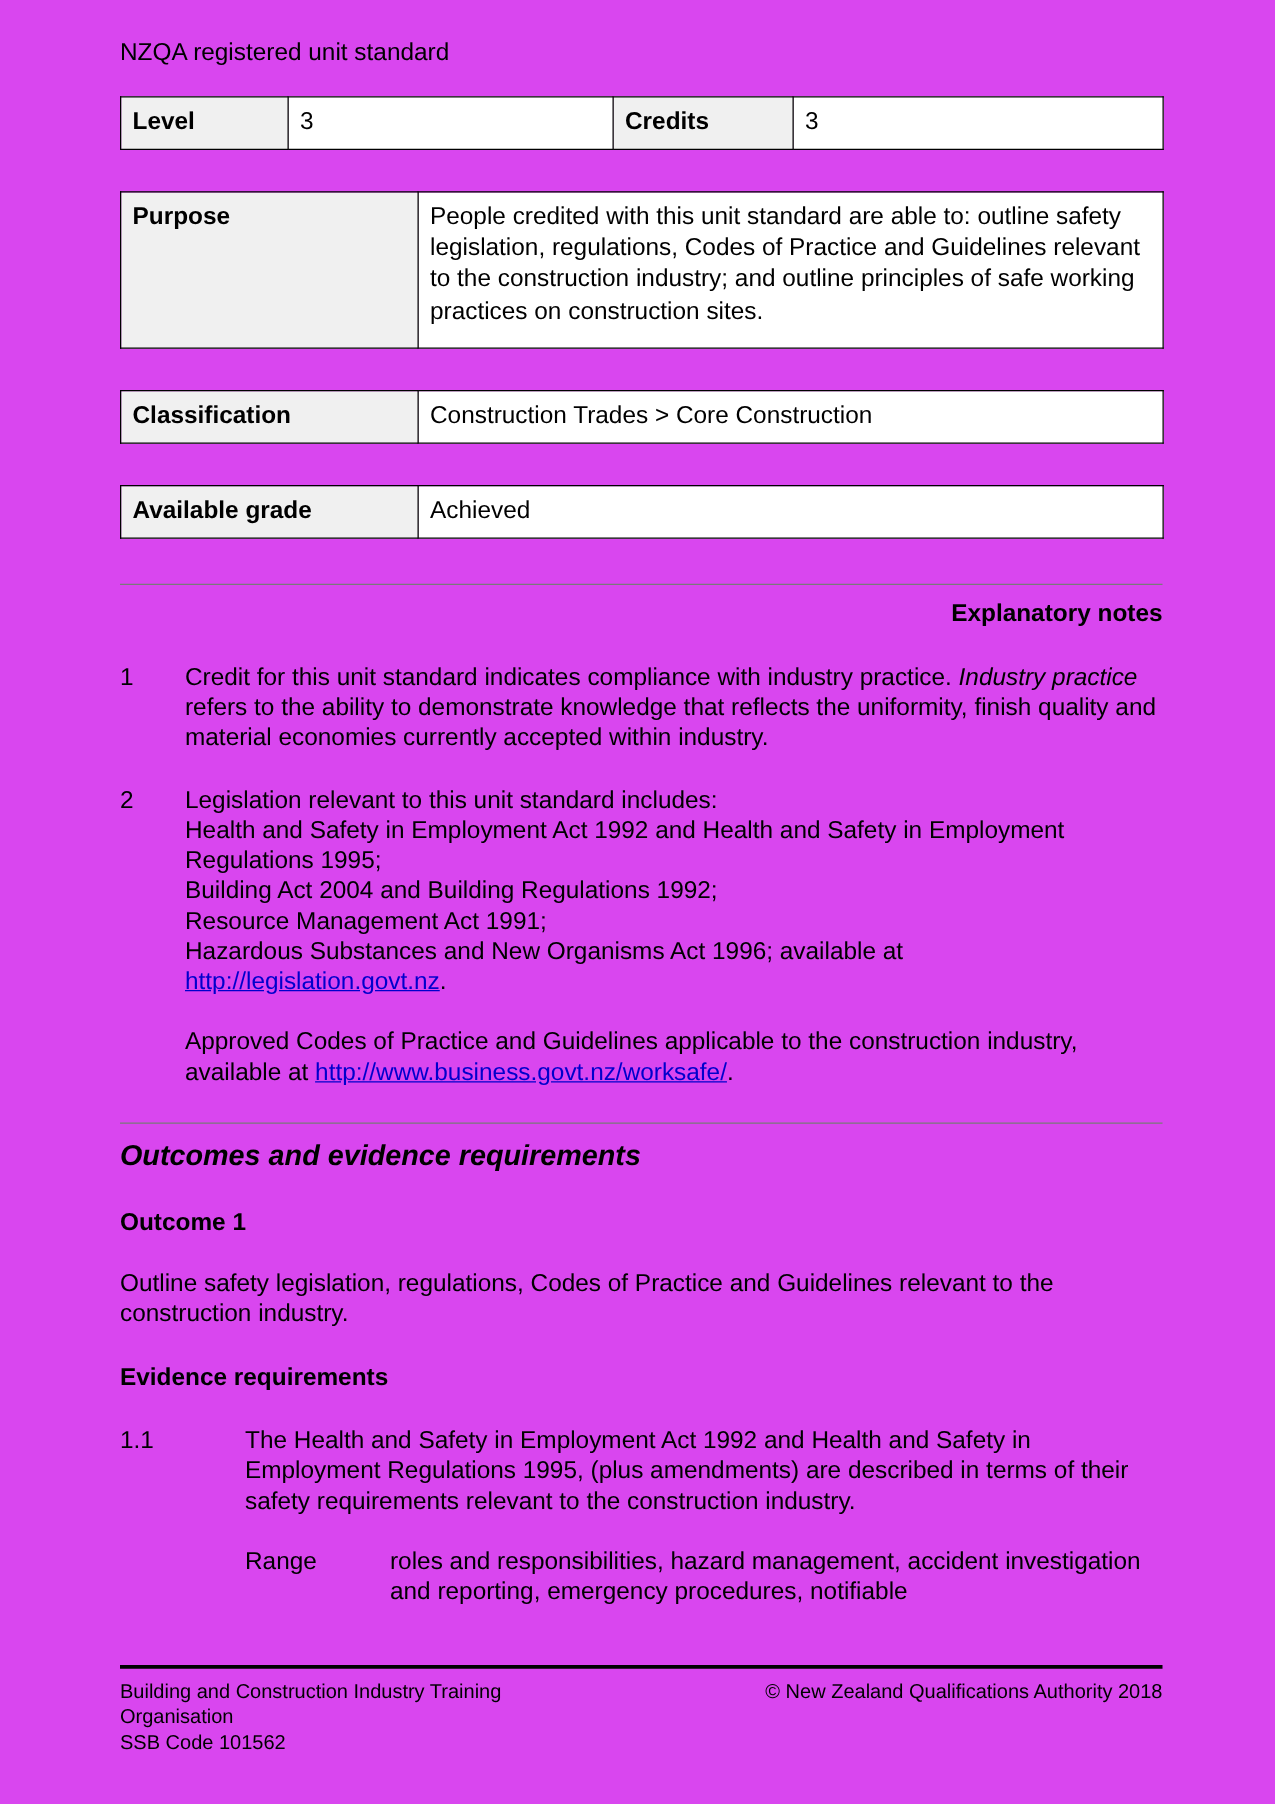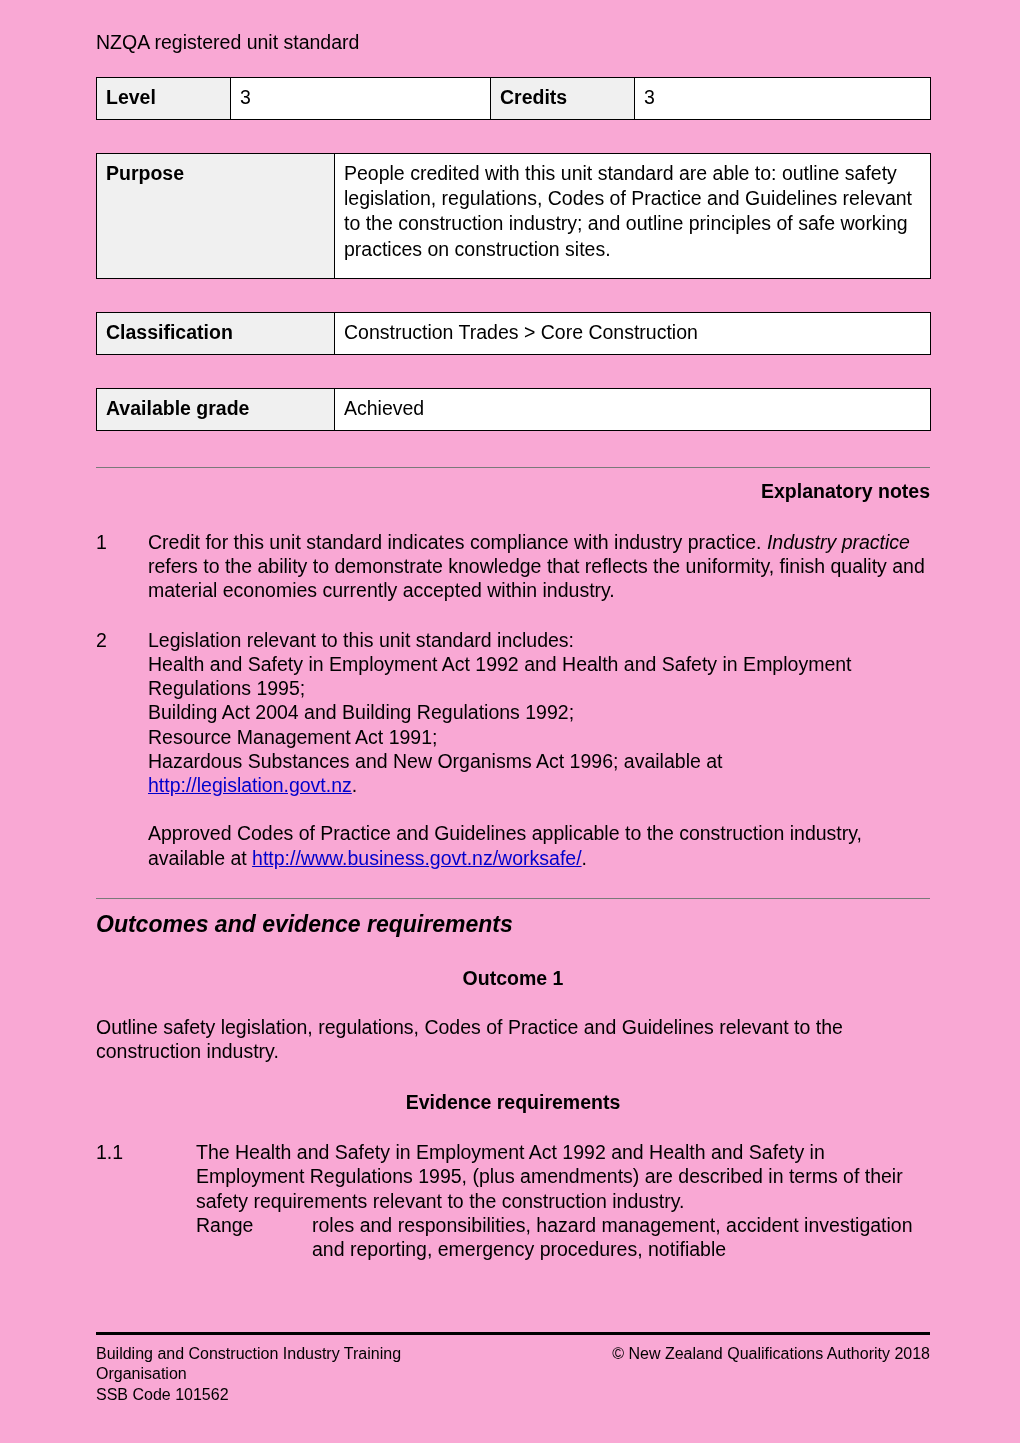--- a/index.html
+++ b/index.html
@@ -11,21 +11,21 @@
   body {
     font-family: "Liberation Sans", sans-serif;
     color: #000000;
     -webkit-font-smoothing: antialiased;
   }
   .page {
     position: relative;
     width: 1020px;
     height: 1443px;
     margin: 0 auto;
-    background: #f9a8d4;
+    background: #d946ef;
     box-sizing: border-box;
     overflow: hidden;
   }
   .content {
     position: absolute;
     left: 96px;
     top: 0;
     width: 834px;
   }
 
@@ -95,21 +95,20 @@
     font-weight: bold;
     margin: 11px 0 0 0;
     line-height: 1.3;
     font-style: italic;
   }
   h3.sub-head {
     font-size: 19.5px;
     font-weight: bold;
     margin: 26px 0 0 0;
     line-height: 1.3;
-    text-align: center;
   }
   p.body {
     font-size: 19.5px;
     line-height: 1.245;
     margin: 24px 0 0 0;
   }
   .note {
     position: relative;
     font-size: 19.5px;
     line-height: 1.245;
@@ -130,20 +129,21 @@
   }
   .ev .num {
     position: absolute;
     left: 0;
     top: 0;
   }
   .range {
     position: relative;
     font-size: 19.5px;
     line-height: 1.245;
+    margin-top: 24px;
     margin-left: 100px;
     padding-left: 116px;
   }
   .range .rlabel {
     position: absolute;
     left: 0;
     top: 0;
   }
   .sub-para {
     margin-top: 24px;

